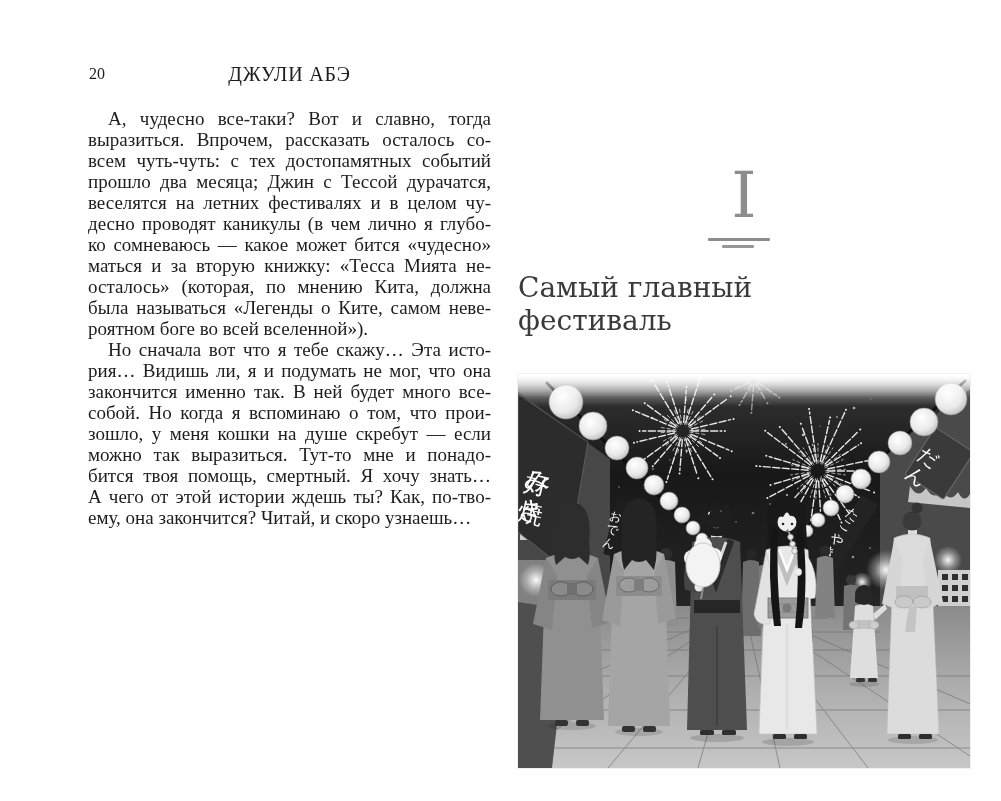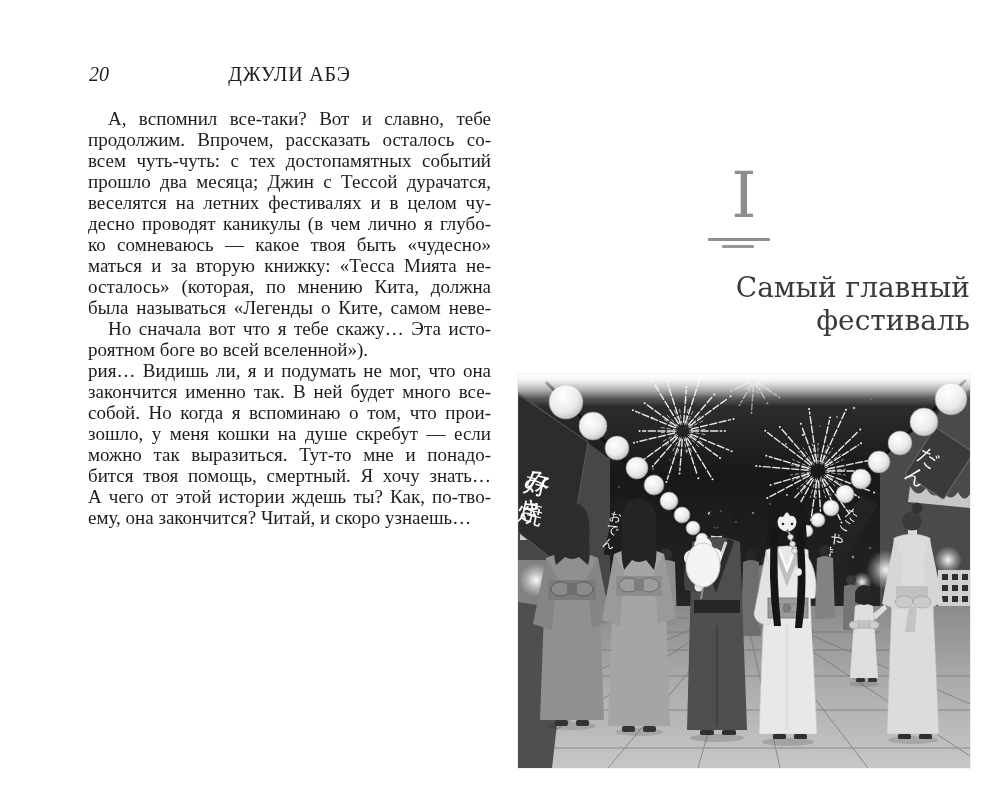--- a/index.html
+++ b/index.html
@@ -3,67 +3,67 @@
 <meta charset="utf-8">
 <style>
   html,body{margin:0;padding:0;background:#fff;}
   body{width:1001px;height:801px;position:relative;overflow:hidden;
        font-family:"Liberation Serif",serif;color:#1d1d1d;}
   .spread{position:absolute;inset:0;background:#fff;}
 
   
   .left-page{position:absolute;left:88px;top:62px;width:403px;}
   .folio-row{position:relative;height:20px;}
-  .page-number{position:absolute;left:1px;top:4px;font-size:20px;line-height:16px;font-style:italic;}
+  .page-number{position:absolute;left:1px;top:4px;font-size:16px;line-height:16px;}
   .running-header{position:absolute;left:0;right:0;top:4px;text-align:center;
                   font-size:20px;line-height:16px;letter-spacing:.8px;}
   .body-text{position:absolute;left:0;top:46px;width:403px;
              font-size:19px;line-height:21px;}
   .line{text-align:justify;text-align-last:justify;}
   .line.l{text-align-last:left;}
   .line.in{text-indent:20px;}
 
   
   .chapter-numeral{position:absolute;left:518px;top:163px;width:452px;
                    text-align:center;font-family:"DejaVu Serif",serif;
                    font-size:64px;line-height:64px;color:#8d8d8d;}
   .rule{position:absolute;background:#8d8d8d;border-radius:1px;}
   .rule-1{left:708px;top:238px;width:62px;height:3px;}
   .rule-2{left:722px;top:245px;width:32px;height:3px;background:#979797;}
   .chapter-title{position:absolute;left:518px;top:271px;width:452px;
-                 text-align:right;font-family:"DejaVu Serif",serif;
+                 text-align:left;font-family:"DejaVu Serif",serif;
                  font-size:28px;line-height:33px;color:#3a3a3a;}
   .illustration{position:absolute;left:518px;top:374px;width:452px;height:394px;
                 outline:1px solid #f0f0f0;}
   .illustration svg{display:block;width:452px;height:394px;}
   text.sign{font-family:"DejaVu Sans",sans-serif;fill:#fff;}
 </style>
 </head>
 <body>
 
 <div class="spread">
 
   <div class="left-page">
     <div class="folio-row">
       <span class="page-number">20</span>
       <span class="running-header">ДЖУЛИ АБЭ</span>
     </div>
     <div class="body-text">
-      <div class="line in">А, вспомнил все-таки? Вот и славно, тебе</div>
-      <div class="line">продолжим. Впрочем, рассказать осталось со-</div>
+      <div class="line in">А, чудесно все-таки? Вот и славно, тогда</div>
+      <div class="line">выразиться. Впрочем, рассказать осталось со-</div>
       <div class="line">всем чуть-чуть: с тех достопамятных событий</div>
       <div class="line">прошло два месяца; Джин с Тессой дурачатся,</div>
       <div class="line">веселятся на летних фестивалях и в целом чу-</div>
       <div class="line">десно проводят каникулы (в чем лично я глубо-</div>
-      <div class="line">ко сомневаюсь — какое твоя быть «чудесно»</div>
+      <div class="line">ко сомневаюсь — какое может бится «чудесно»</div>
       <div class="line">маться и за вторую книжку: «Тесса Мията не-</div>
       <div class="line">осталось» (которая, по мнению Кита, должна</div>
       <div class="line">была называться «Легенды о Ките, самом неве-</div>
+      <div class="line l">роятном боге во всей вселенной»).</div>
       <div class="line in">Но сначала вот что я тебе скажу… Эта исто-</div>
-      <div class="line l">роятном боге во всей вселенной»).</div>
       <div class="line">рия… Видишь ли, я и подумать не мог, что она</div>
       <div class="line">закончится именно так. В ней будет много все-</div>
       <div class="line">собой. Но когда я вспоминаю о том, что прои-</div>
       <div class="line">зошло, у меня кошки на душе скребут — если</div>
       <div class="line">можно так выразиться. Тут-то мне и понадо-</div>
       <div class="line">бится твоя помощь, смертный. Я хочу знать…</div>
       <div class="line">А чего от этой истории ждешь ты? Как, по-тво-</div>
       <div class="line l">ему, она закончится? Читай, и скоро узнаешь…</div>
     </div>
   </div>

